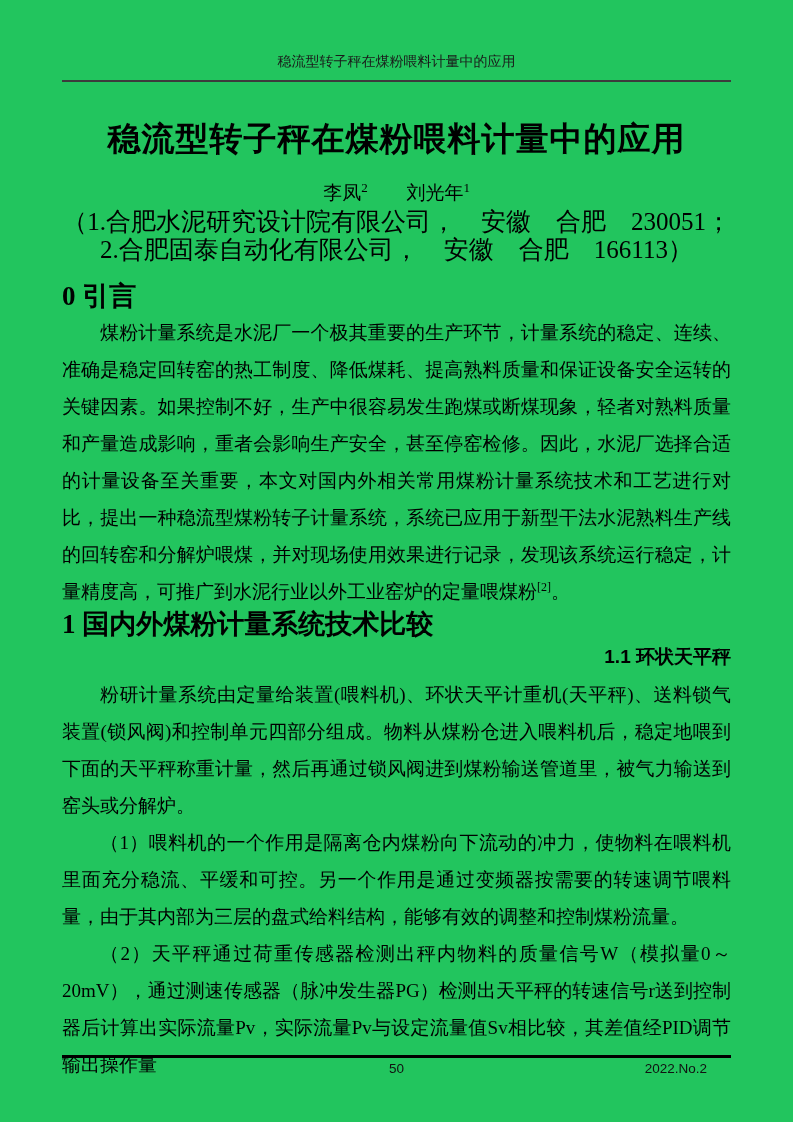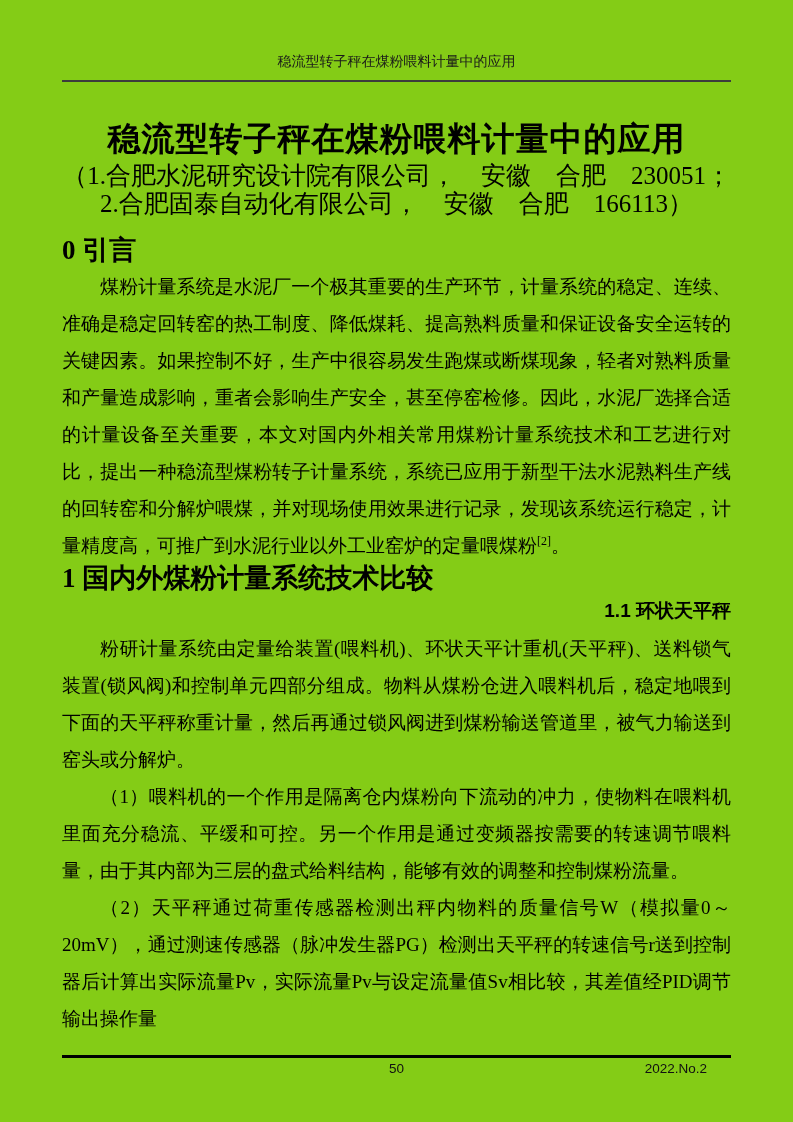--- a/index.html
+++ b/index.html
@@ -4,21 +4,21 @@
 <style>
   html, body {
     margin: 0;
     padding: 0;
     background: #ffffff;
   }
   .page {
     position: relative;
     width: 793px;
     height: 1122px;
-    background: #84cc16;
+    background: #22c55e;
     color: #000000;
     box-sizing: border-box;
     padding: 0 62px;
     overflow: hidden;
     font-family: "Liberation Serif", "DejaVu Serif", serif;
   }
   .running-head {
     padding-top: 52px;
     text-align: center;
     font-size: 14px;
@@ -121,20 +121,24 @@
 <body>
 
 <div class="page">
 
   <div class="running-head">稳流型转子秤在煤粉喂料计量中的应用</div>
 
   <div class="header-rule"></div>
 
   <h1 class="title">稳流型转子秤在煤粉喂料计量中的应用</h1>
 
+  <div class="authors">
+    <span class="author"><span>李凤</span><sup class="au-sup">2</sup></span>
+    <span class="author"><span>刘光年</span><sup class="au-sup">1</sup></span>
+  </div>
 
   <div class="affil affil-1">（1.合肥水泥研究设计院有限公司，　安徽　合肥　230051；</div>
 
   <div class="affil">2.合肥固泰自动化有限公司，　安徽　合肥　166113）</div>
 
   <h2 class="sec sec-0">0 引言</h2>
 
   <p class="body para-intro"><span>煤粉计量系统是水泥厂一个极其重要的生产环节，计量系统的稳定、连续、准确是稳定回转窑的热工制度、降低煤耗、提高熟料质量和保证设备安全运转的关键因素。如果控制不好，生产中很容易发生跑煤或断煤现象，轻者对熟料质量和产量造成影响，重者会影响生产安全，甚至停窑检修。因此，水泥厂选择合适的计量设备至关重要，本文对国内外相关常用煤粉计量系统技术和工艺进行对比，提出一种稳流型煤粉转子计量系统，系统已应用于新型干法水泥熟料生产线的回转窑和分解炉喂煤，并对现场使用效果进行记录，发现该系统运行稳定，计量精度高，可推广到水泥行业以外工业窑炉的定量喂煤粉</span><sup class="ref">[2]</sup><span>。</span></p>
 
   <h2 class="sec">1 国内外煤粉计量系统技术比较</h2>

